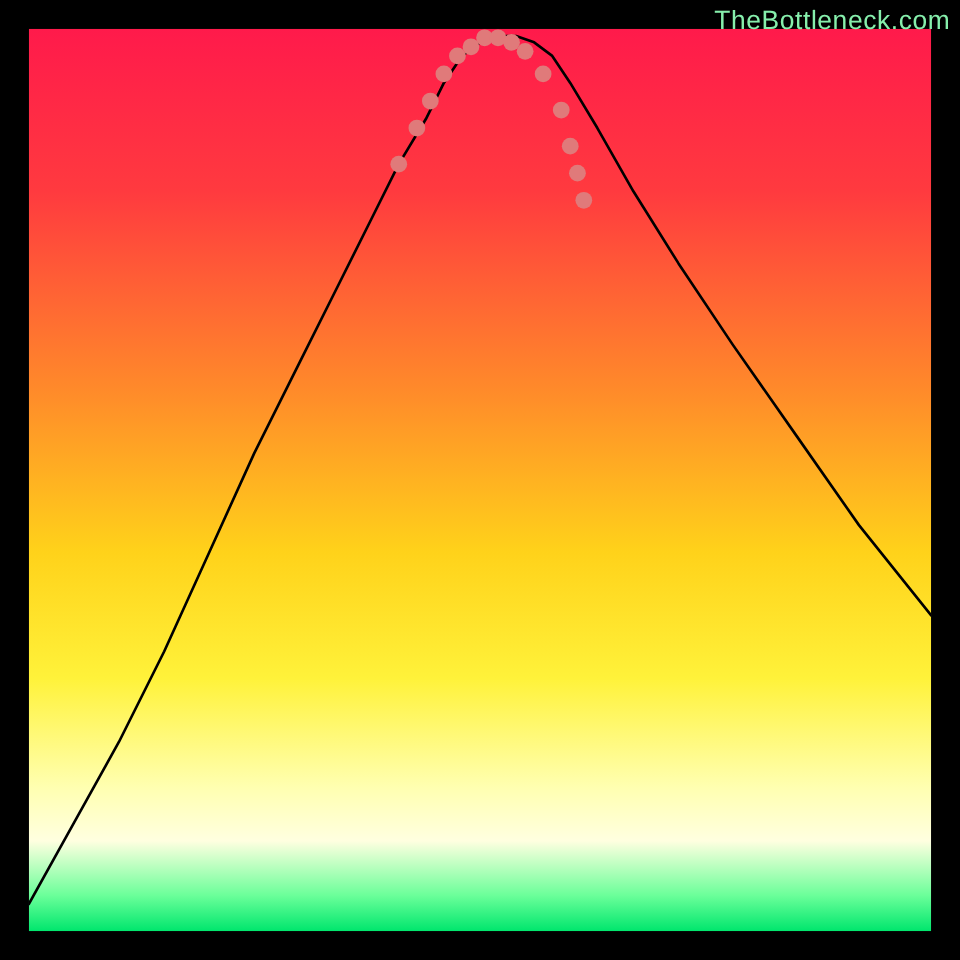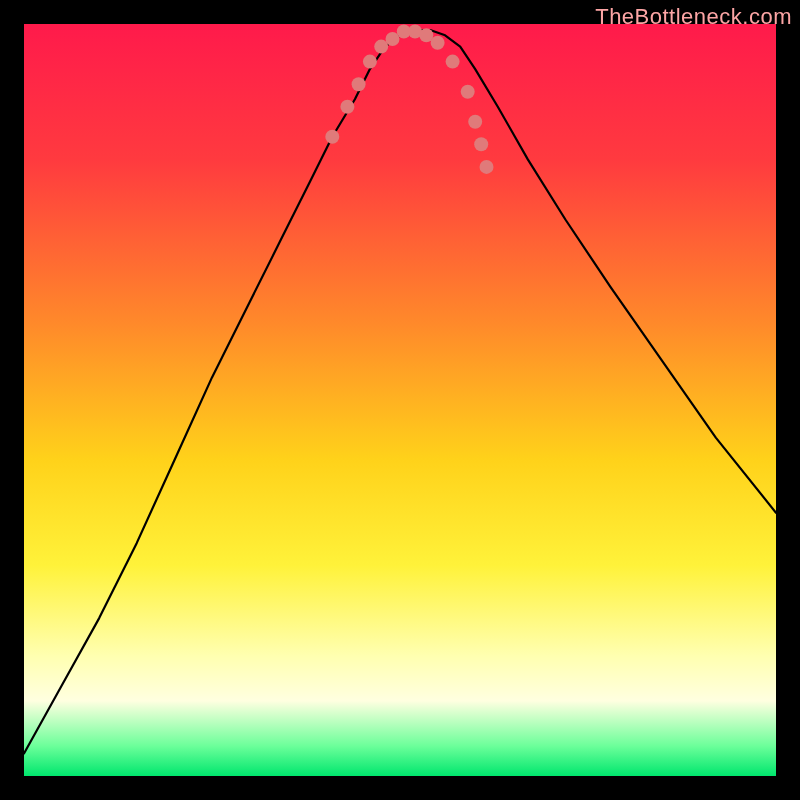--- a/index.html
+++ b/index.html
@@ -23,21 +23,21 @@
     position: absolute;
     left: 0;
     top: 0;
     width: 752px;
     height: 752px;
   }
   .watermark {
     position: absolute;
     top: 4px;
     right: 8px;
-    color: #fca5a5;
+    color: #86efac;
     font-size: 22px;
     font-weight: 500;
     letter-spacing: 0.5px;
   }
   svg { display: block; }
 </style>
 </head>
 <body>
 
 <div class="frame">

